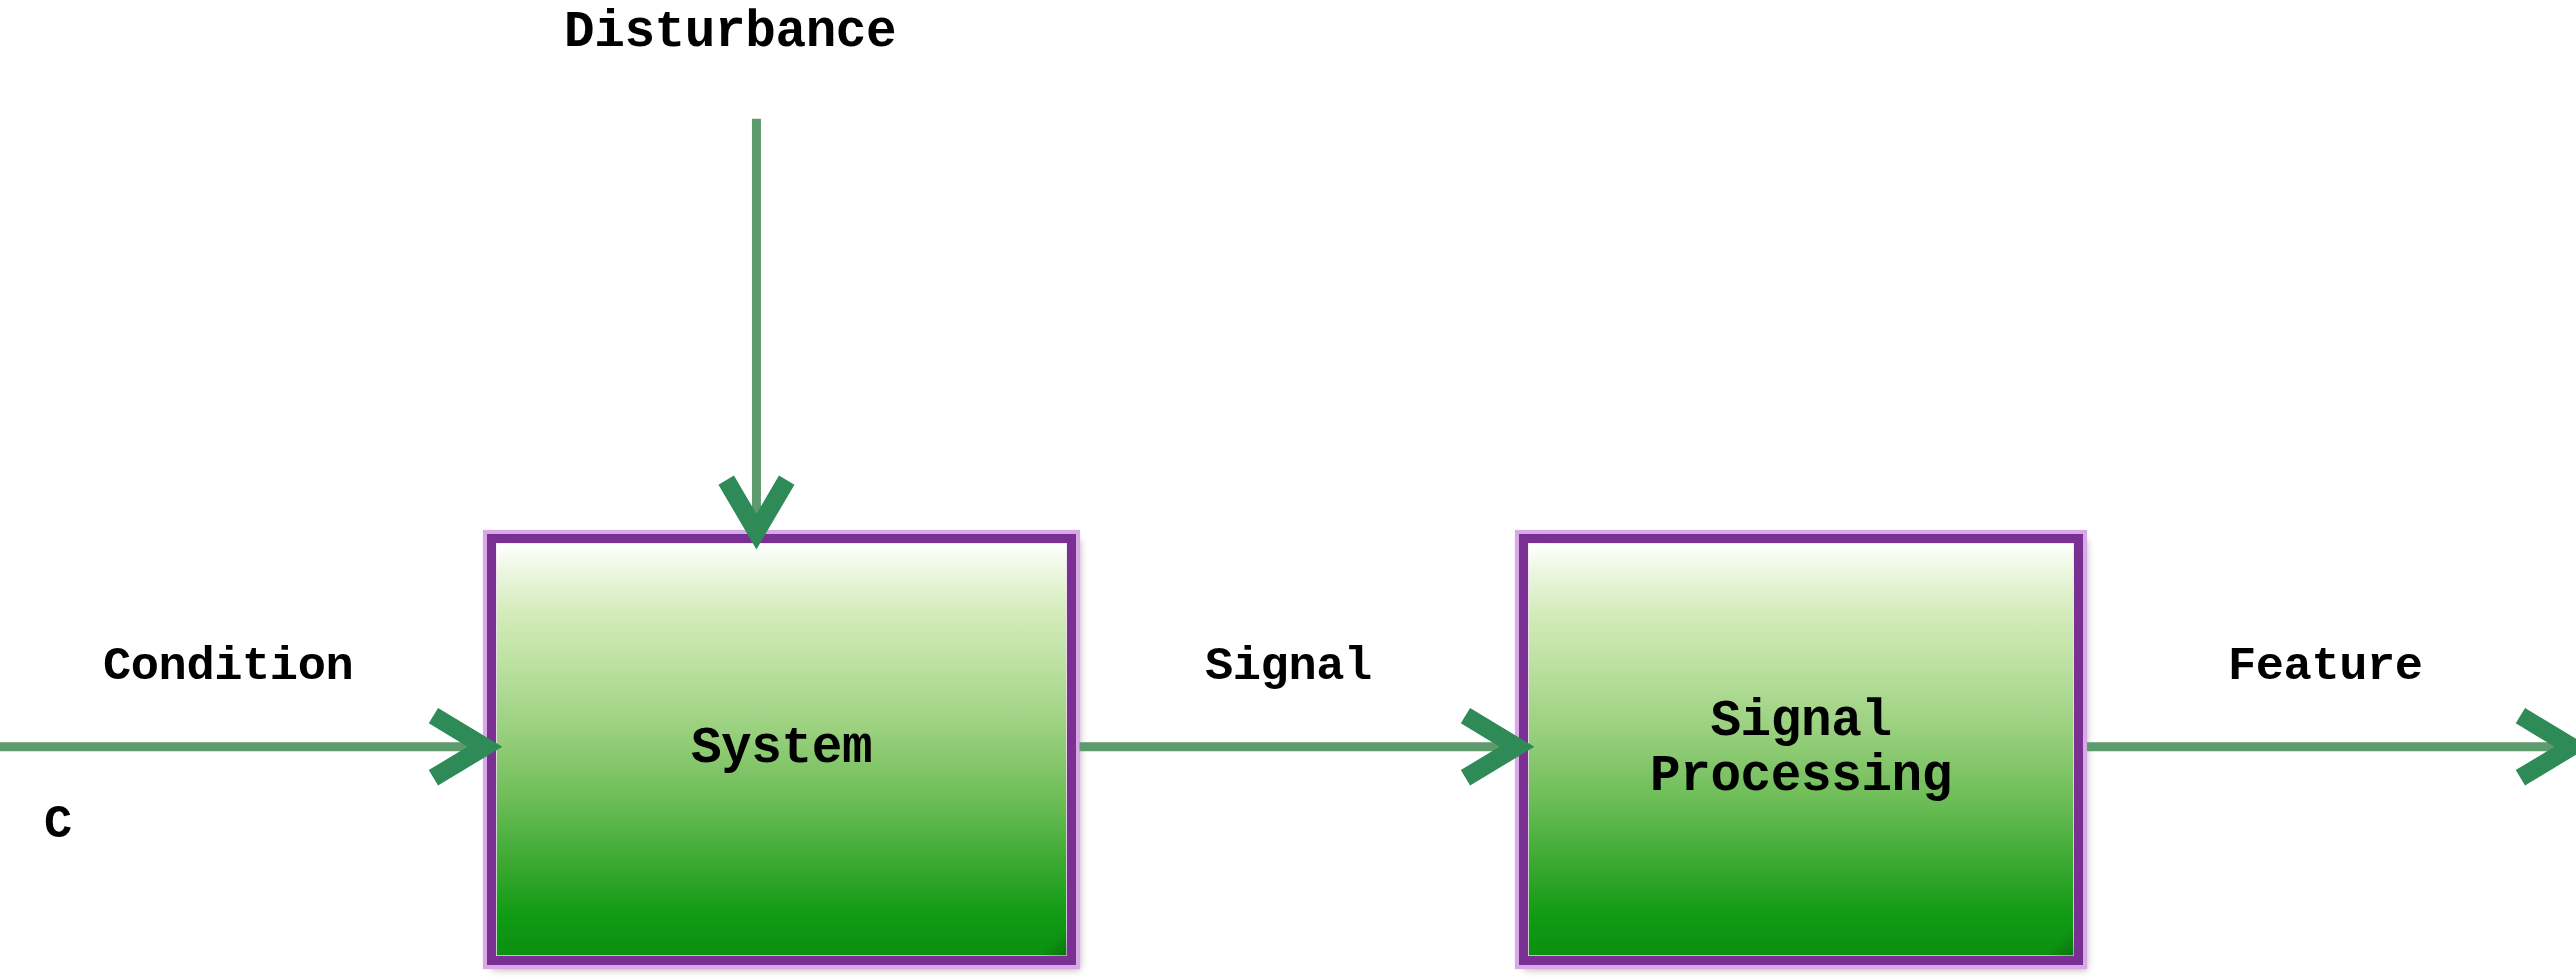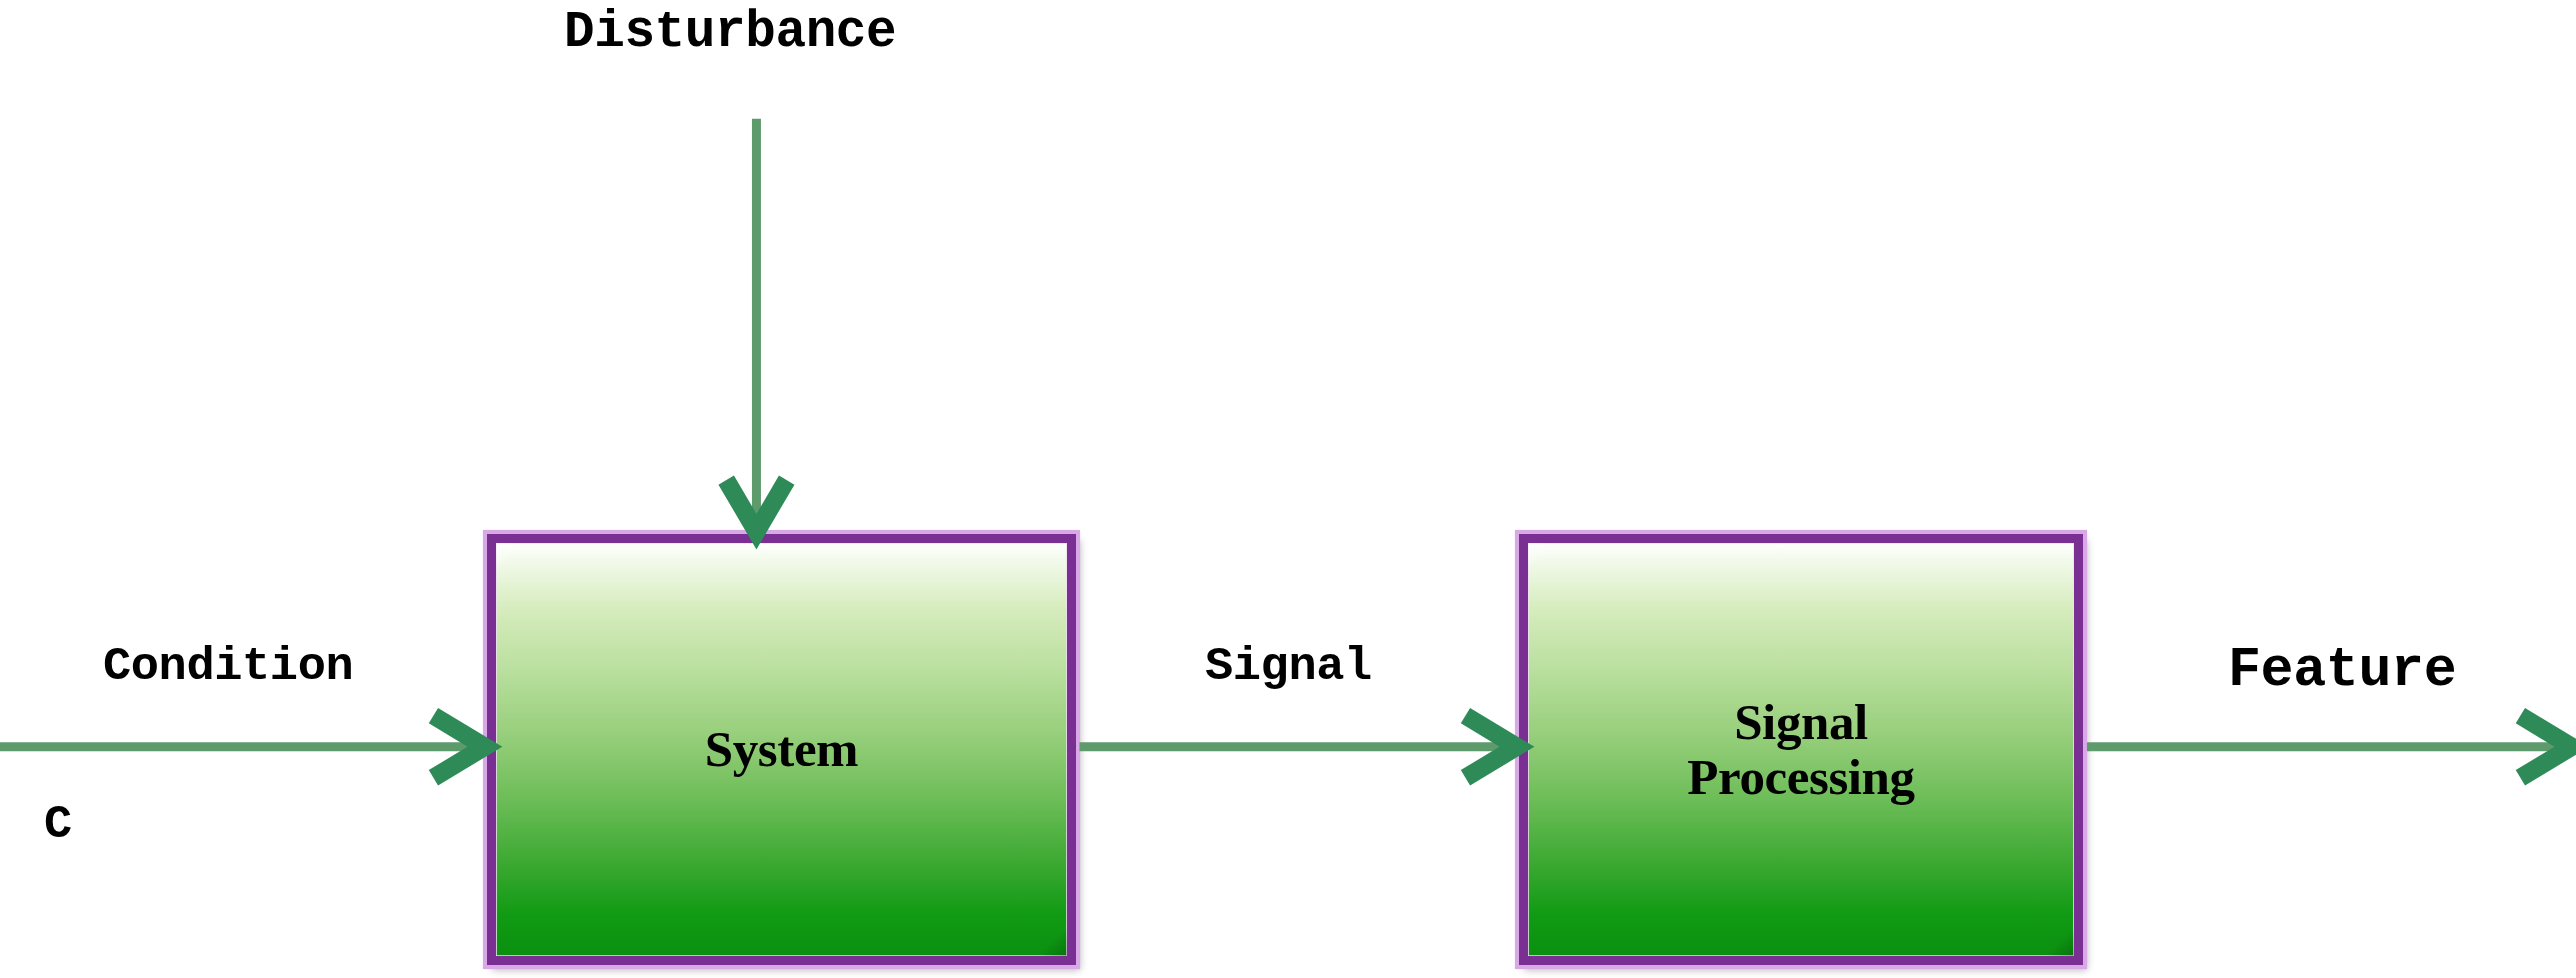--- a/index.html
+++ b/index.html
@@ -48,21 +48,21 @@
     font-size: 47px;
   }
   #label-signal {
     left: 1205px;
     top: 643px;
     font-size: 47px;
   }
   #label-feature {
     left: 2228px;
     top: 643px;
-    font-size: 55px;
+    font-size: 47px;
   }
 
   
   .proc-box {
     position: absolute;
     box-sizing: border-box;
     border: 9.8px solid #7a2f93;
     background:
       linear-gradient(to bottom,
         #ffffff 0%,
@@ -88,21 +88,21 @@
     position: absolute;
     left: 0; top: 0; right: 0; bottom: 0;
     pointer-events: none;
     background:
       linear-gradient(135deg, rgba(255,255,255,0.55) 0px, rgba(255,255,255,0.0) 21px),
       linear-gradient(315deg, rgba(0,0,0,0.20) 0px, rgba(0,0,0,0.0) 21px);
   }
   .proc-box .box-text {
     position: relative;
     z-index: 2;
-    font-family: Liberation Serif, serif;
+    font-family: Liberation Mono, monospace;
     font-weight: bold;
     font-size: 51px;
     line-height: 1.06;
     color: #000000;
     text-align: center;
     letter-spacing: -0.4px;
     white-space: pre-line;
   }
 
   #box-system {

